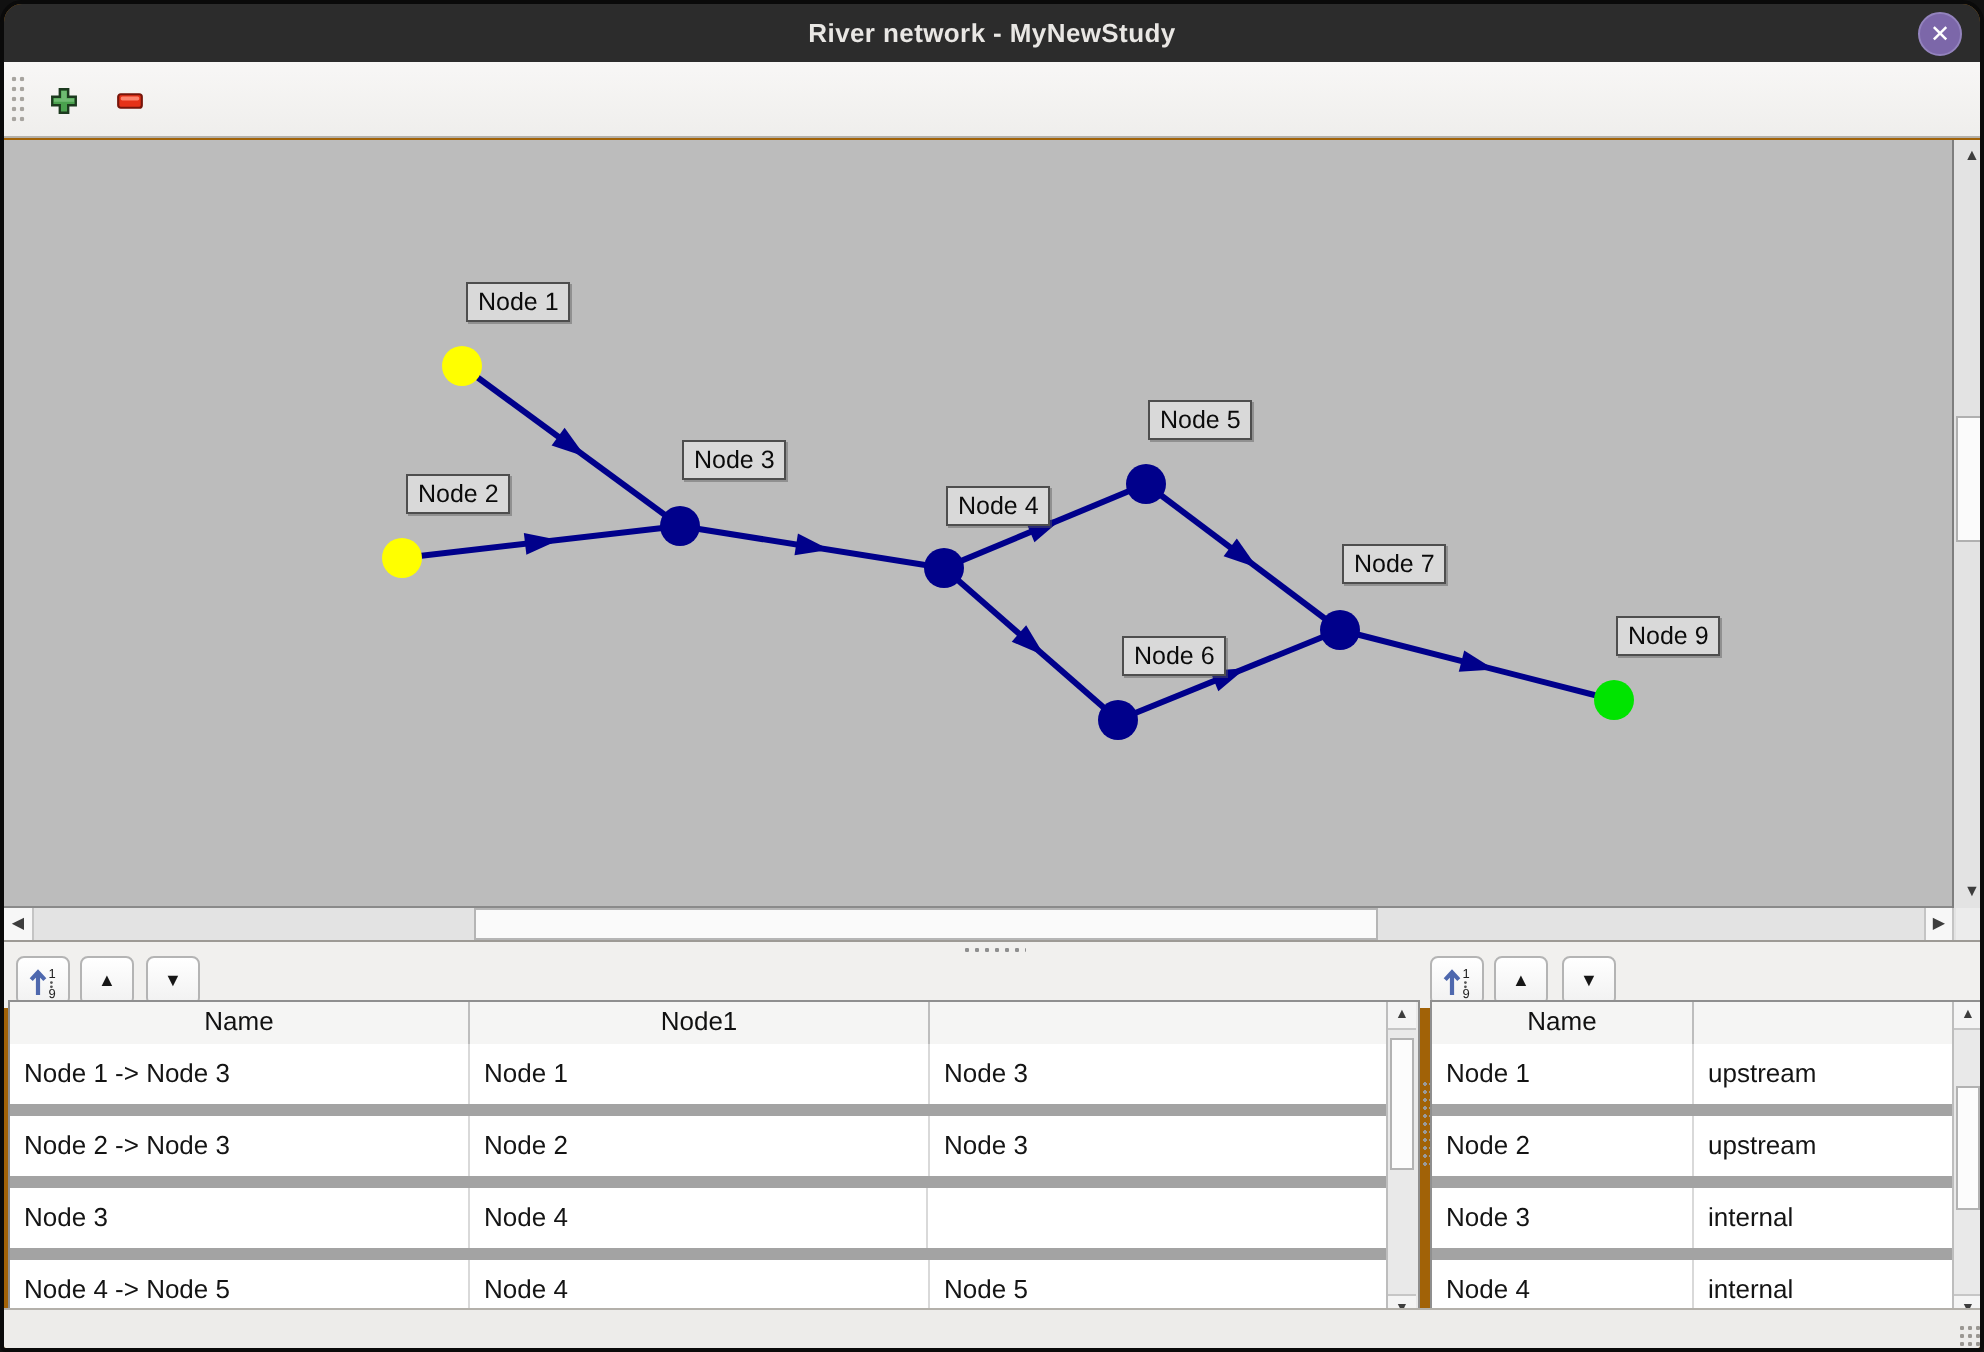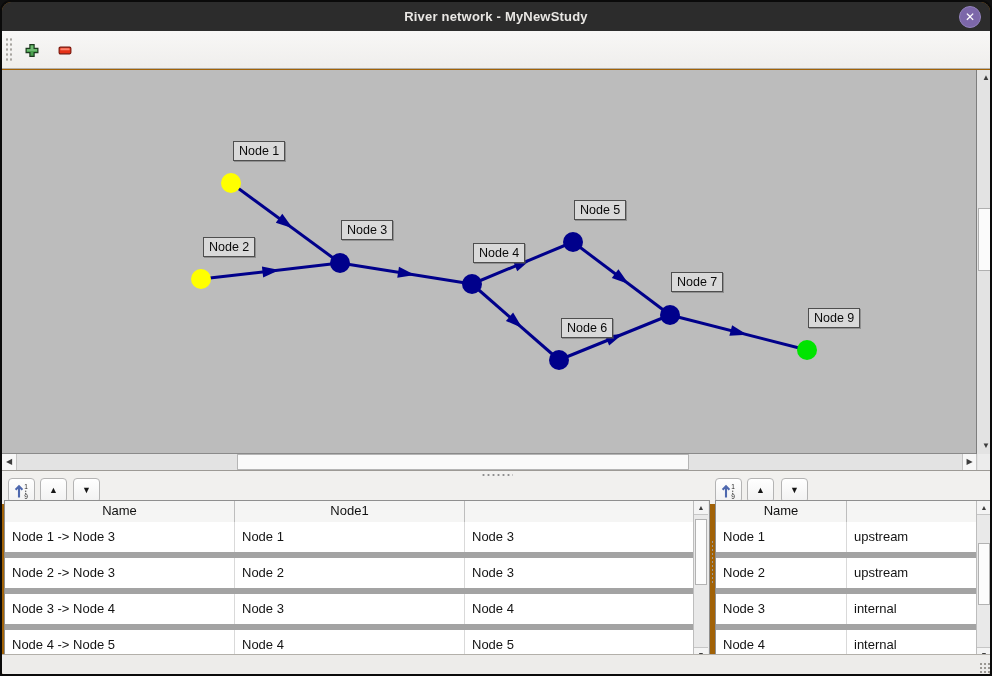--- a/index.html
+++ b/index.html
@@ -233,21 +233,20 @@
           <div class="t-cell" style="width: 230px;">Node 1 -&gt; Node 3</div>
           <div class="t-cell" style="width: 230px;">Node 1</div>
           <div class="t-cell" style="width: 229px;">Node 3</div>
         </div>
         <div class="t-row">
           <div class="t-cell" style="width: 230px;">Node 2 -&gt; Node 3</div>
           <div class="t-cell" style="width: 230px;">Node 2</div>
           <div class="t-cell" style="width: 229px;">Node 3</div>
         </div>
         <div class="t-row">
-          <div class="t-cell" style="width: 230px;">Node 3 -&gt; Node 4</div>
           <div class="t-cell" style="width: 230px;">Node 3</div>
           <div class="t-cell" style="width: 229px;">Node 4</div>
         </div>
         <div class="t-row">
           <div class="t-cell" style="width: 230px;">Node 4 -&gt; Node 5</div>
           <div class="t-cell" style="width: 230px;">Node 4</div>
           <div class="t-cell" style="width: 229px;">Node 5</div>
         </div>
         <div class="t-row partial">
           <div class="t-cell" style="width: 230px;"></div>

